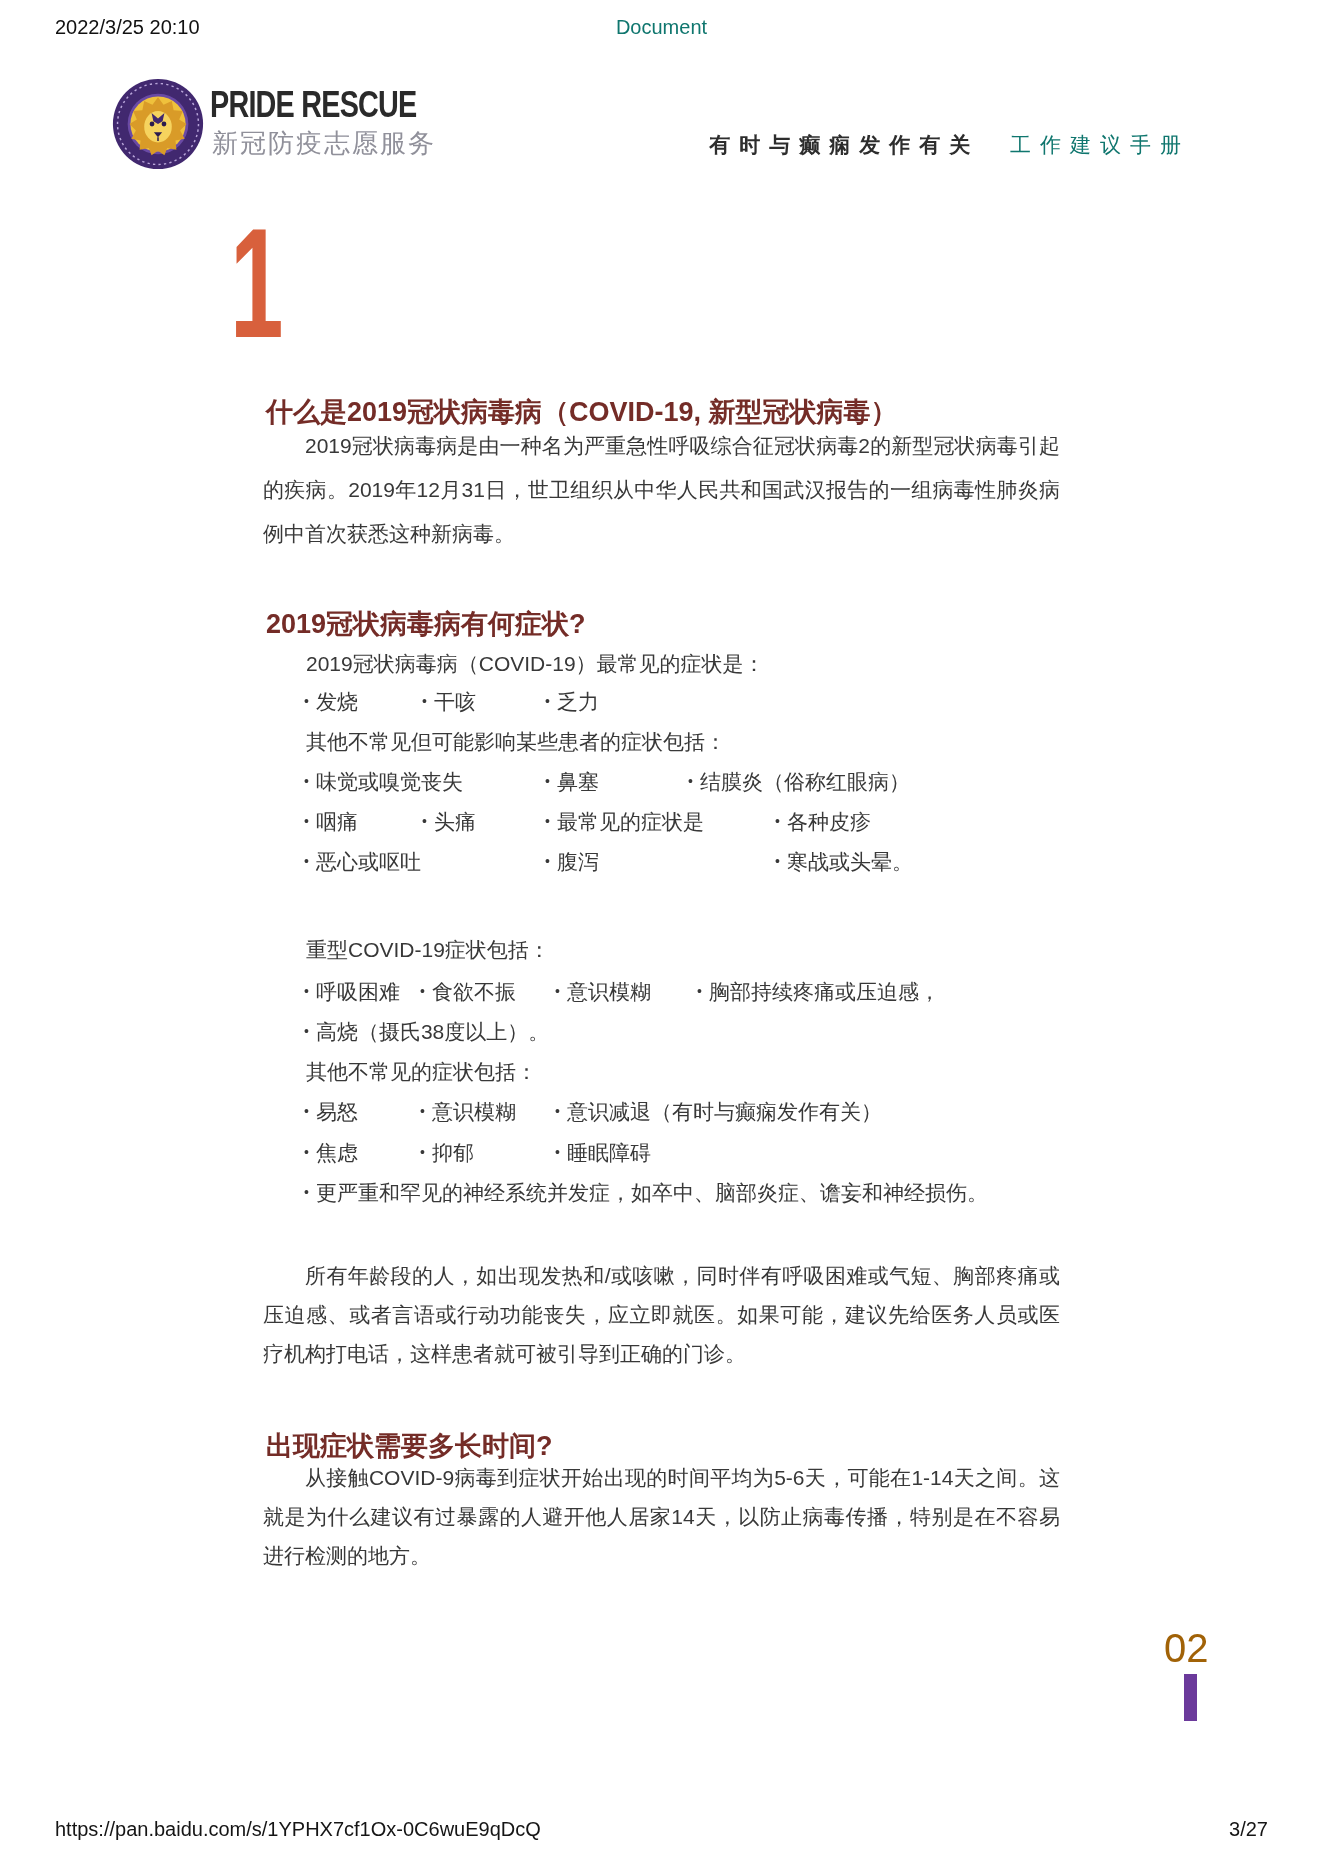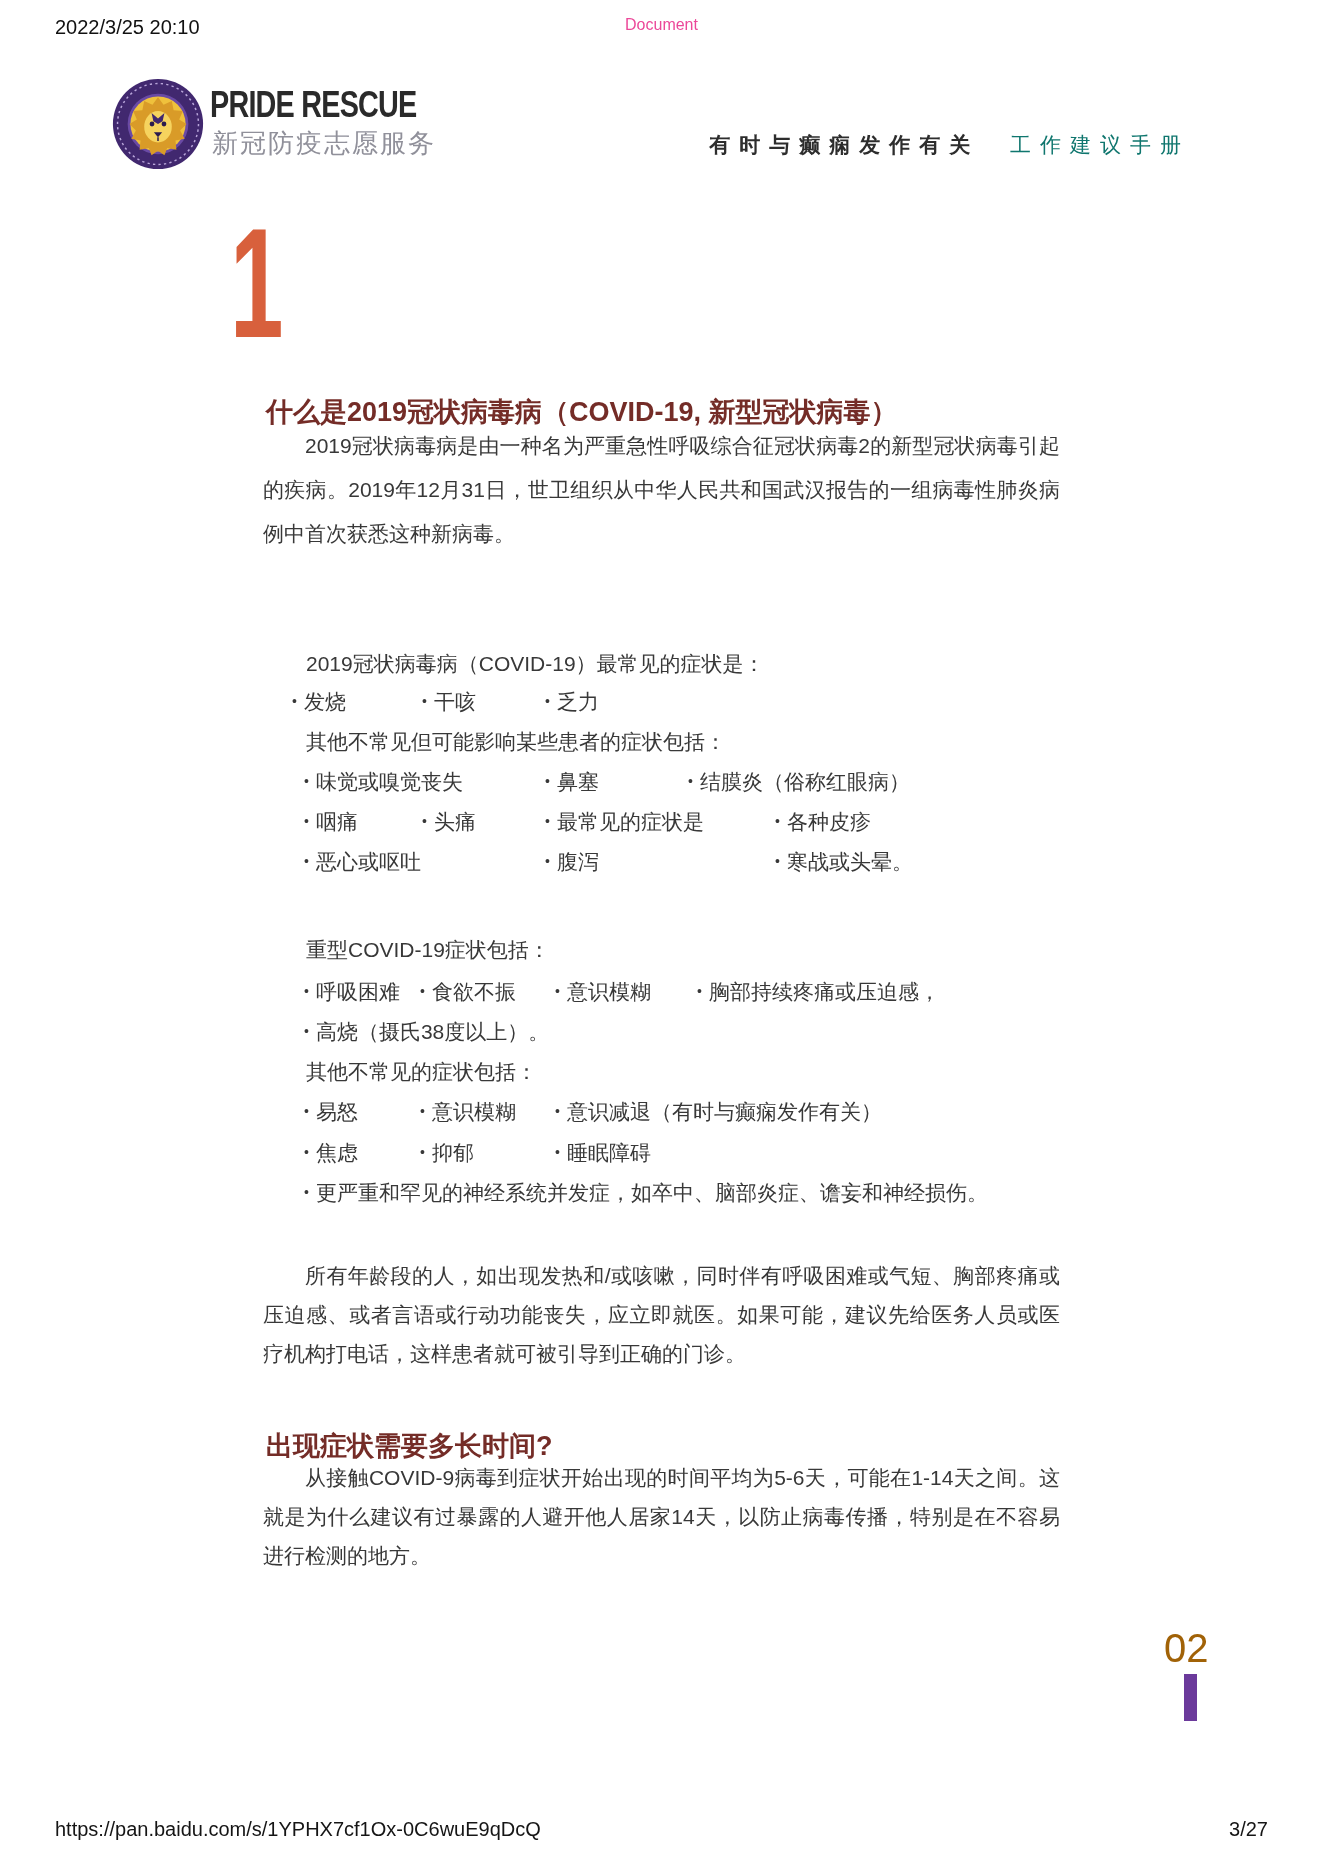--- a/index.html
+++ b/index.html
@@ -2,21 +2,21 @@
 <html><head>
 <meta charset="utf-8">
 <style>
   html,body { margin:0; padding:0; background:#ffffff; }
   .page {
     position:relative; width:1323px; height:1871px; background:#ffffff;
     font-family:"Liberation Sans", sans-serif; overflow:hidden;
   }
   
   .hdr-ts  { position:absolute; left:55px; top:16px; font-size:20px; color:#111111; }
-  .hdr-doc { position:absolute; left:0; right:0; top:16px; text-align:center; font-size:16px; color:#ec4899; }
+  .hdr-doc { position:absolute; left:0; right:0; top:16px; text-align:center; font-size:20px; color:#0f766e; }
 
   
   .logo-badge { position:absolute; left:112px; top:78px; width:92px; height:92px; }
   .brand-en {
     position:absolute; left:210px; top:84px; font-size:36px; font-weight:bold; color:#2a2a2a;
     transform:scaleX(.8); transform-origin:left top; letter-spacing:-1px; white-space:nowrap;
   }
   .brand-zh {
     position:absolute; left:212px; top:126px; font-size:26px; color:#90909a;
     letter-spacing:2px; white-space:nowrap;
@@ -91,24 +91,25 @@
   <div class="booklet">
     <span class="bold">有时与癫痫发作有关</span>
     <span class="light">工作建议手册</span>
   </div>
 
   <div class="chap-num">1</div>
 
   <div class="sec-h" id="h-what">什么是2019冠状病毒病（COVID-19, 新型冠状病毒）</div>
   <div class="para" id="p-what">2019冠状病毒病是由一种名为严重急性呼吸综合征冠状病毒2的新型冠状病毒引起的疾病。2019年12月31日，世卫组织从中华人民共和国武汉报告的一组病毒性肺炎病例中首次获悉这种新病毒。</div>
 
+  <div class="sec-h" id="h-sym">2019冠状病毒病有何症状?</div>
   <div class="lead" id="lead-common">2019冠状病毒病（COVID-19）最常见的症状是：</div>
 
   <div class="lrow" style="top:688px">
-    <span class="li" style="left:292px"><span class="blt">•</span><span>发烧</span></span>
+    <span class="li" style="left:304px"><span class="blt">•</span><span>发烧</span></span>
     <span class="li" style="left:422px"><span class="blt">•</span><span>干咳</span></span>
     <span class="li" style="left:545px"><span class="blt">•</span><span>乏力</span></span>
   </div>
 
   <div class="lead" id="lead-other">其他不常见但可能影响某些患者的症状包括：</div>
 
   <div class="lrow" style="top:768px">
     <span class="li" style="left:304px"><span class="blt">•</span><span>味觉或嗅觉丧失</span></span>
     <span class="li" style="left:545px"><span class="blt">•</span><span>鼻塞</span></span>
     <span class="li" style="left:688px"><span class="blt">•</span><span>结膜炎（俗称红眼病）</span></span>

